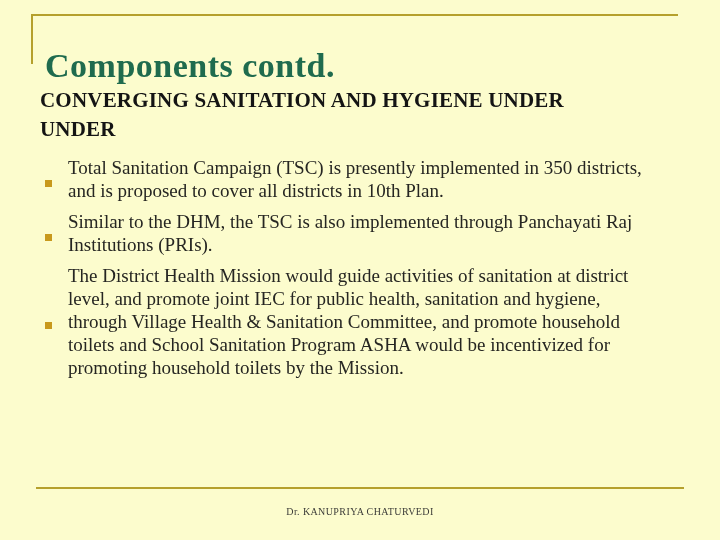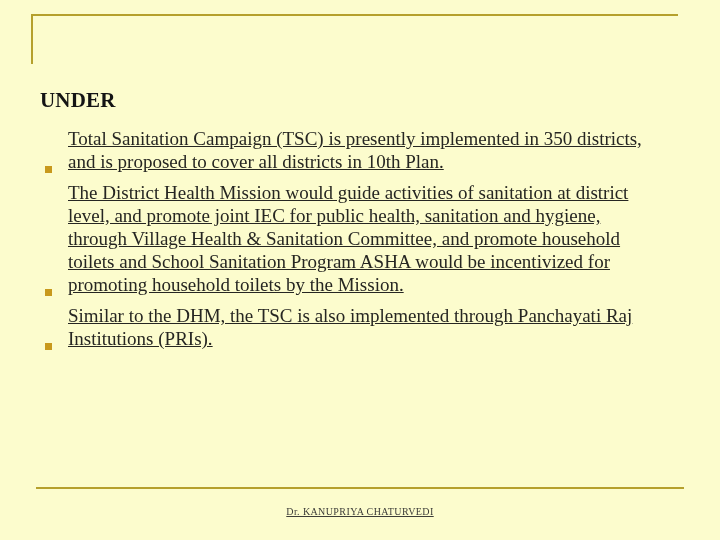--- a/index.html
+++ b/index.html
@@ -57,23 +57,22 @@
   .heading-line {
     display: block;
   }
   .bullet-list {
     margin: 12px 0 0 0;
     padding: 0;
     list-style: none;
   }
   .bullet-item {
     display: flex;
-    align-items: flex-end;
+    align-items: center;
     margin: 0 0 8px 0;
-    text-decoration: underline;
   }
   .bullet-marker {
     flex: 0 0 auto;
     width: 7px;
     height: 7px;
     margin: 8px 10px 0 5px;
     background: var(--color-bullet, #C8991C);
   }
   .bullet-text {
     flex: 1 1 auto;
@@ -91,50 +90,51 @@
   }
   .footer {
     position: absolute;
     left: 0;
     top: 506px;
     width: 720px;
     text-align: center;
     font-size: 10px;
     letter-spacing: 0.4px;
     color: #3C3C38;
-    text-decoration: underline;
   }
 </style>
 </head>
 <body>
 
 <div class="slide">
 
   <div class="top-rule"></div>
   <div class="left-rule"></div>
 
+  <h1 class="slide-title">Components contd.</h1>
 
   <div class="content">
 
     <div class="heading">
+      <span class="heading-line">CONVERGING SANITATION AND HYGIENE UNDER</span>
       <span class="heading-line">UNDER</span>
     </div>
 
     <ul class="bullet-list">
       <li class="bullet-item">
         <span class="bullet-marker"></span>
         <span class="bullet-text">Total Sanitation Campaign (TSC) is presently implemented in 350 districts, and is proposed to cover all districts in 10th Plan.</span>
       </li>
       <li class="bullet-item">
         <span class="bullet-marker"></span>
-        <span class="bullet-text">The District Health Mission would guide activities of sanitation at district level, and promote joint IEC for public health, sanitation and hygiene, through Village Health &amp; Sanitation Committee, and promote household toilets and School Sanitation Program ASHA would be incentivized for promoting household toilets by the Mission.</span>
+        <span class="bullet-text">Similar to the DHM, the TSC is also implemented through Panchayati Raj Institutions (PRIs).</span>
       </li>
       <li class="bullet-item">
         <span class="bullet-marker"></span>
-        <span class="bullet-text">Similar to the DHM, the TSC is also implemented through Panchayati Raj Institutions (PRIs).</span>
+        <span class="bullet-text">The District Health Mission would guide activities of sanitation at district level, and promote joint IEC for public health, sanitation and hygiene, through Village Health &amp; Sanitation Committee, and promote household toilets and School Sanitation Program ASHA would be incentivized for promoting household toilets by the Mission.</span>
       </li>
     </ul>
 
   </div>
 
   <div class="bottom-rule"></div>
 
   <div class="footer">Dr. KANUPRIYA CHATURVEDI</div>
 
 </div>

